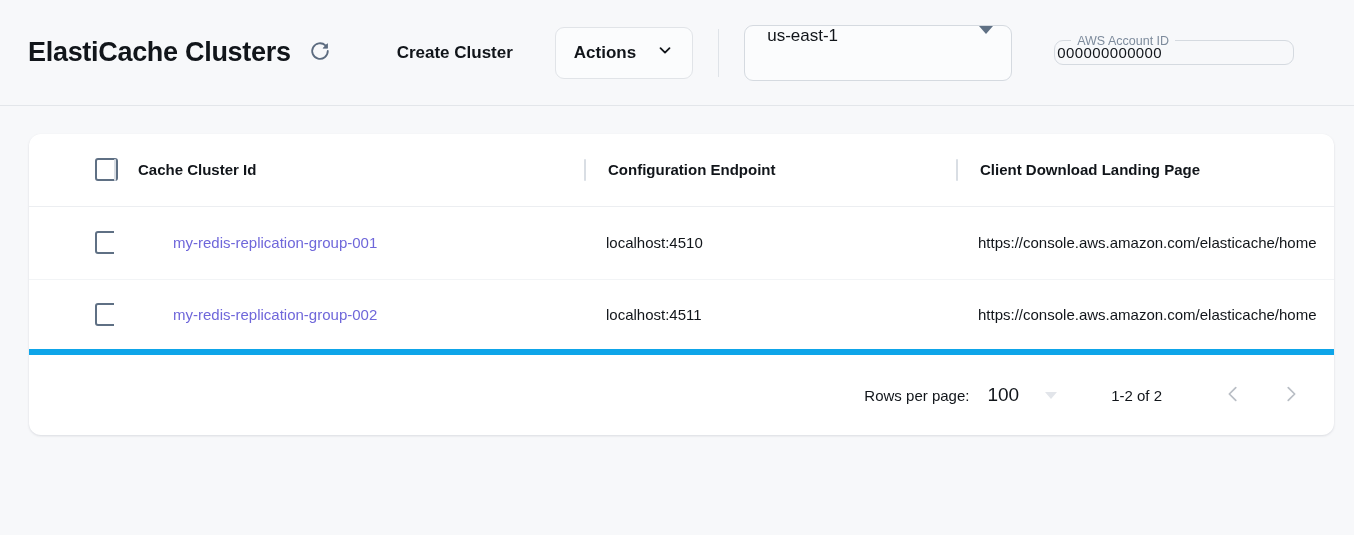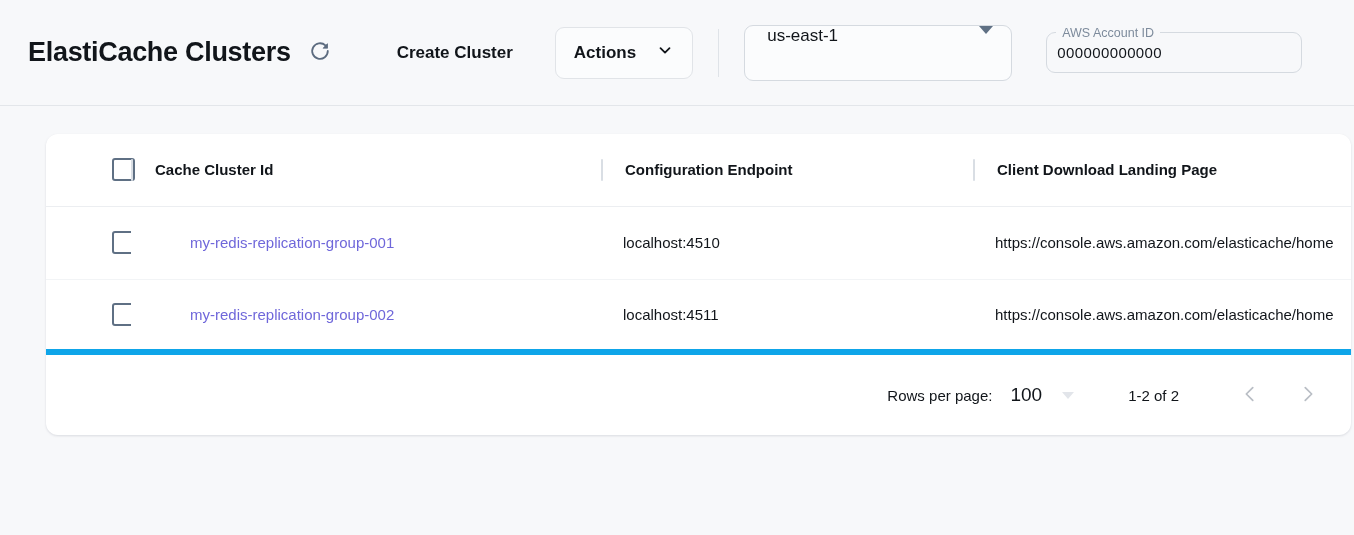--- a/index.html
+++ b/index.html
@@ -122,22 +122,22 @@
   .account-field {
     position: relative;
     width: 272px;
     height: 56px;
     margin-left: 26px;
     flex: 0 0 auto;
   }
   .account-field fieldset {
     position: absolute;
     inset: -6px 0 0 0;
-    margin: 8px;
-    padding: 0 9px;
+    margin: 16px;
+    padding: 0 16px;
     border: 1px solid #d5dae0;
     border-radius: 9px;
     pointer-events: none;
     background: transparent;
   }
   .account-field legend {
     padding: 0 6px;
     font-size: 12.5px;
     color: #7d8b9c;
     line-height: 1;
@@ -152,21 +152,20 @@
     align-items: center;
     font-size: 15px;
     color: #11151a;
     letter-spacing: 0.4px;
     white-space: nowrap;
   }
 
   
   .content {
     padding: 28px 20px 0 29px;
-    margin-left: 17px;
   }
   .card {
     width: 1305px;
     background: #ffffff;
     border-radius: 12px;
     box-shadow: 0 1px 3px rgba(20,30,50,0.08), 0 1px 2px rgba(20,30,50,0.05);
     overflow: hidden;
   }
 
   .tbl {
@@ -252,21 +251,21 @@
     gap: 0;
   }
   .rpp-label {
     font-size: 15px;
     color: #11151a;
     margin-right: 18px;
   }
   .rpp-select {
     display: flex;
     align-items: center;
-    gap: 20px;
+    gap: 26px;
     cursor: pointer;
     margin-right: 54px;
   }
   .rpp-value {
     font-size: 19px;
     color: #11151a;
   }
   .caret-faint {
     width: 0; height: 0;
     border-left: 6px solid transparent;

